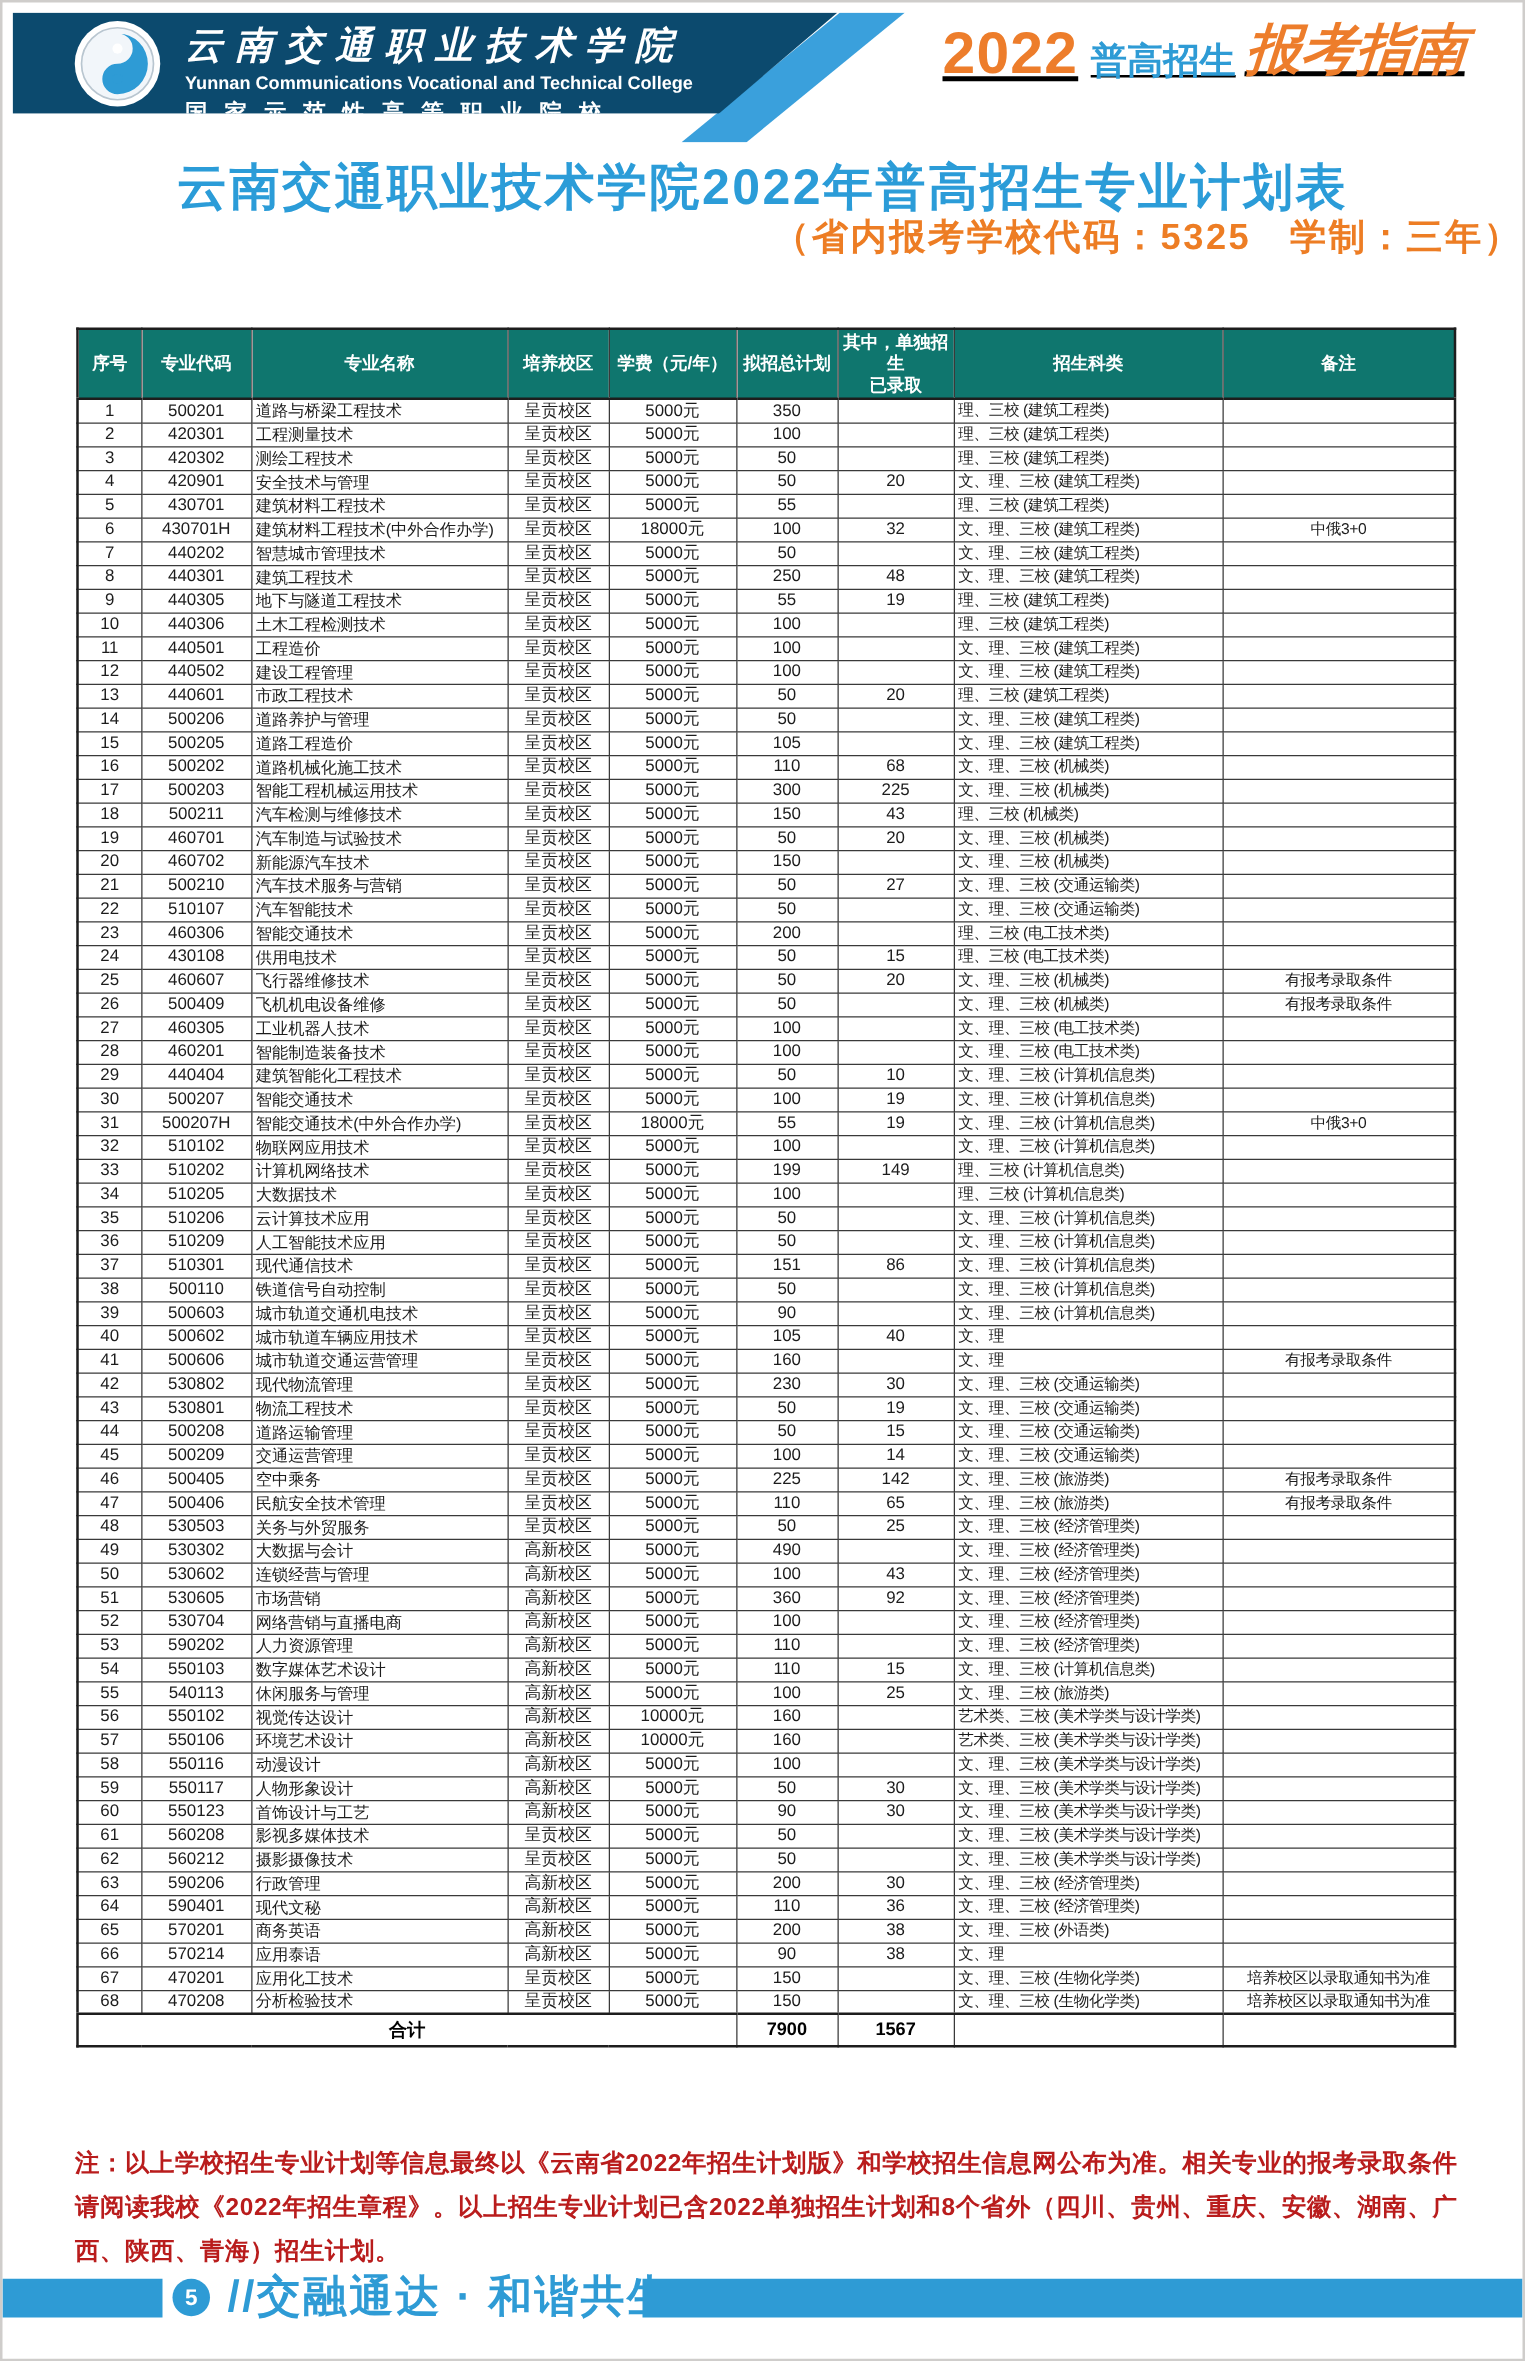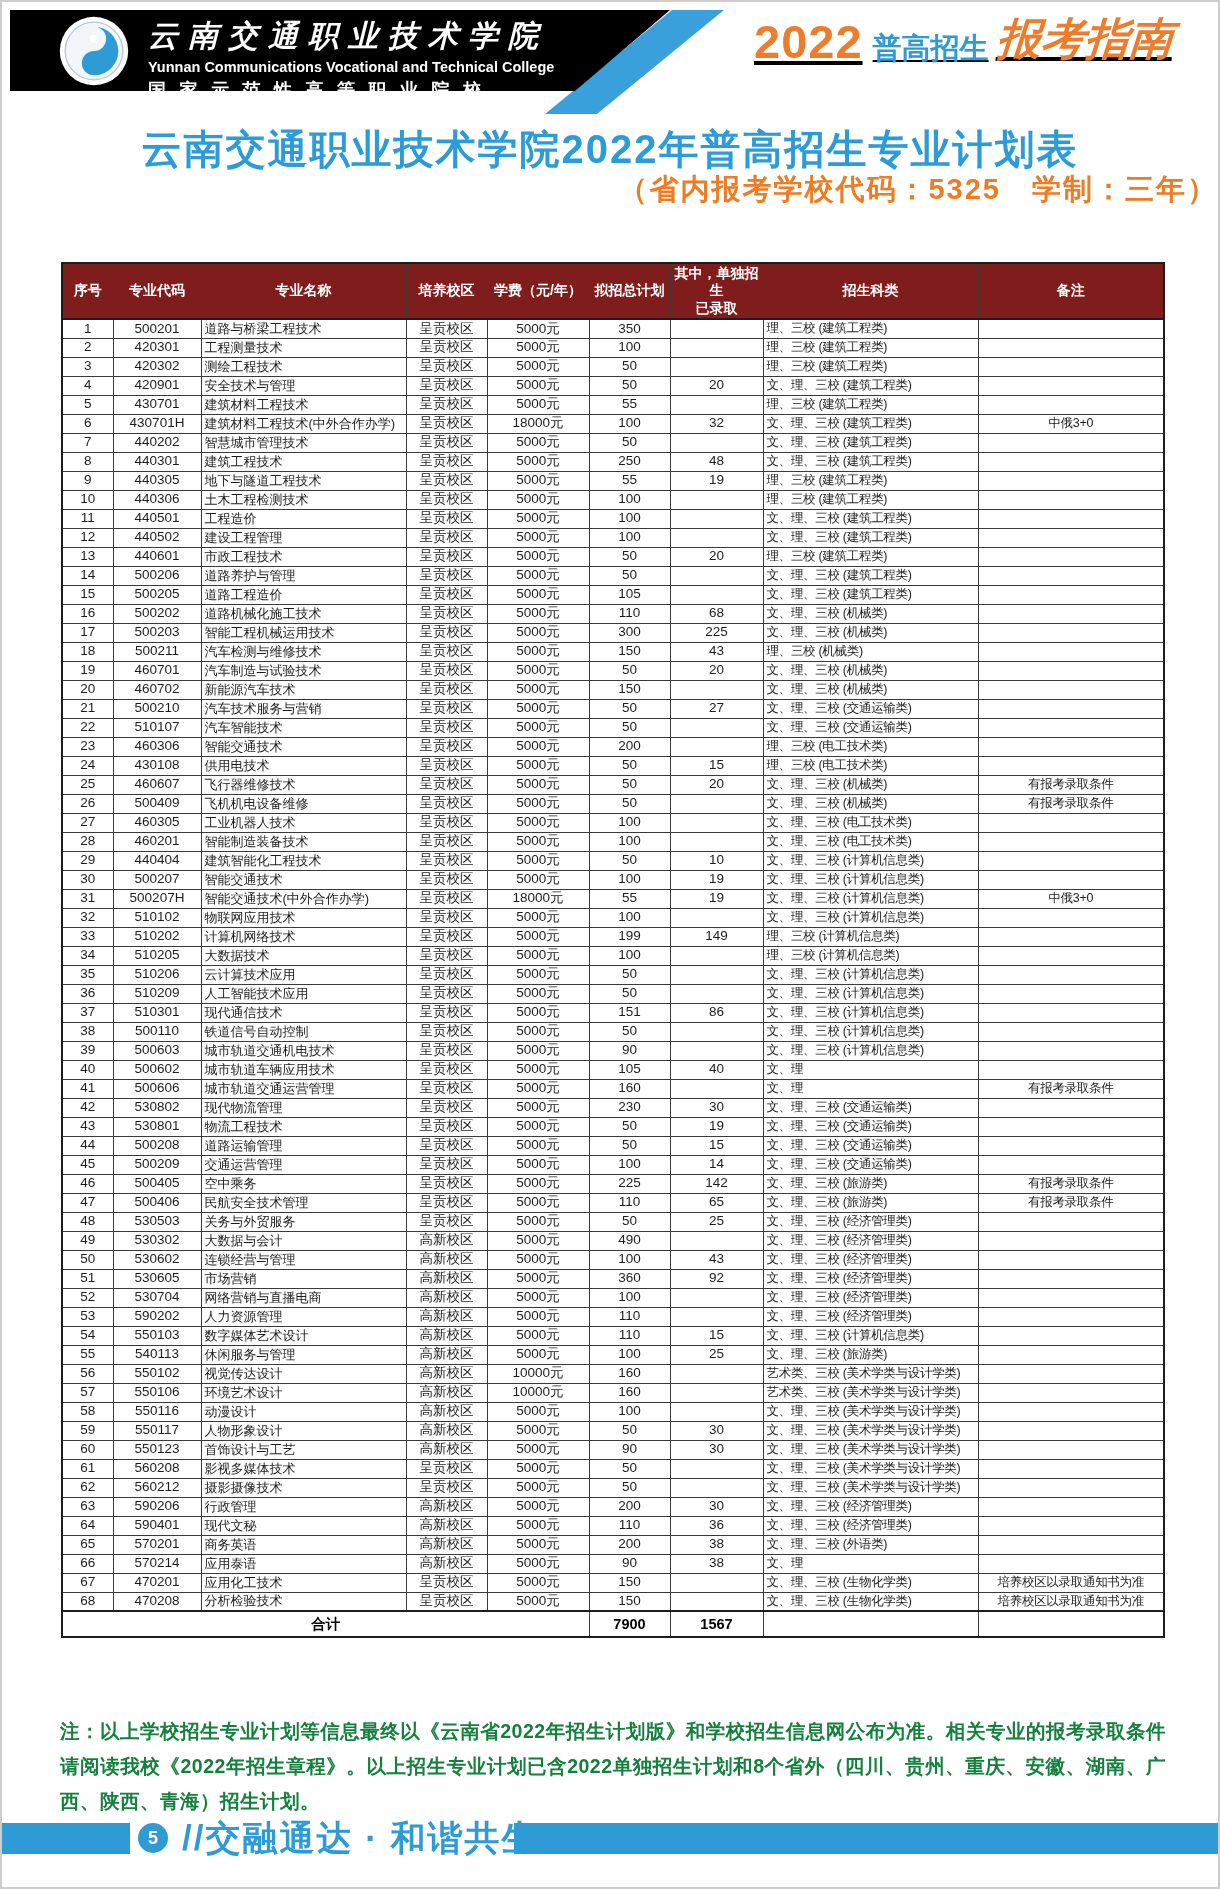--- a/index.html
+++ b/index.html
@@ -10,21 +10,21 @@
   }
 
   
   .blue-stripe {
     position:absolute; top:8px; left:8px; width:780px; height:104px;
     background:#3AA0DC;
     clip-path:polygon(662px 0, 714px 0, 587px 104px, 535px 104px);
   }
   .banner {
     position:absolute; top:8px; left:8px; width:680px; height:81px;
-    background:#000000;
+    background:#0c4a6e;
     clip-path:polygon(0 0, 660px 0, 565px 100%, 0 100%);
   }
   .emblem { position:absolute; top:5px; left:48px; width:72px; height:72px; }
   .banner-text { position:absolute; top:6px; left:138px; width:500px; color:#fff; }
   .school-zh { font-size:30px; font-weight:bold; letter-spacing:10px; white-space:nowrap; font-style:italic; }
   .school-en { font-size:14.5px; font-weight:bold; margin-top:2px; white-space:nowrap; }
   .school-tag { font-size:18px; font-weight:bold; letter-spacing:13.5px; margin-top:3px; white-space:nowrap; }
 
   .head-right { position:absolute; top:8px; left:752px; width:460px; display:flex; align-items:flex-end; white-space:nowrap;text-decoration:underline; }
   .hr-year  { font-size:47px; font-weight:bold; color:#ED7D2B; letter-spacing:1px; }
@@ -39,38 +39,38 @@
   .subtitle {
     position:absolute; top:168px; width:100%; text-align:right;
     font-size:29px; font-weight:bold; color:#ED7D24; letter-spacing:2px; white-space:nowrap;
   }
 
   
   .table-wrap { position:absolute; top:260px; left:59px; }
   table { border-collapse:collapse; table-layout:fixed; width:1102px; border:2.5px solid #1d1d1d; }
   th, td { border:1px solid #3a3a3a; overflow:hidden; white-space:nowrap; }
   thead th {
-    background:#7f1d1d; color:#ffffff; font-weight:bold; font-size:14px;
+    background:#0f766e; color:#ffffff; font-weight:bold; font-size:14px;
     height:56px; text-align:center; vertical-align:middle; white-space:pre-line; line-height:1.25;
     border-bottom:2px solid #1d1d1d;
   }
   tbody td { height:19px; font-size:13.5px; color:#1c1c1c; vertical-align:middle; padding:0 3px; line-height:1.05; }
   td.c0, td.c1, td.c3, td.c4, td.c5, td.c6 { text-align:center; }
   td.c2 { text-align:left; font-size:13px; }
   td.c7 { text-align:left; font-size:12.5px; letter-spacing:-0.3px; }
   td.c8 { text-align:center; font-size:12.5px; letter-spacing:-0.3px; }
   .c0 { width:51px; } .c1 { width:88px; } .c2 { width:205px; }
   .c3 { width:81px; } .c4 { width:102px; } .c5 { width:81px; }
   .c6 { width:93px; } .c7 { width:215px; } .c8 { width:186px; }
   tfoot td { height:26px; font-size:14.5px; font-weight:bold; text-align:center; border-top:2px solid #1d1d1d; }
 
   
   .note {
     position:absolute; top:1712px; left:58px; width:1106px;
-    color:#15803d; font-size:19.5px; font-weight:bold; line-height:35px;
+    color:#b91c1c; font-size:19.5px; font-weight:bold; line-height:35px;
     letter-spacing:0.5px; text-align:justify;
   }
 
   
   .footer { position:absolute; top:1821px; left:0; width:100%; height:31px; }
   .bar-left  { position:absolute; left:0; top:0; width:128px; height:31px; background:#2E9BD5; }
   .bar-right { position:absolute; left:512px; right:0; top:0; height:31px; background:#2E9BD5; }
   .page-num {
     position:absolute; left:136px; top:0; width:30px; height:30px; border-radius:50%;
     background:#2E9BD5; color:#fff; font-size:18px; font-weight:bold;

